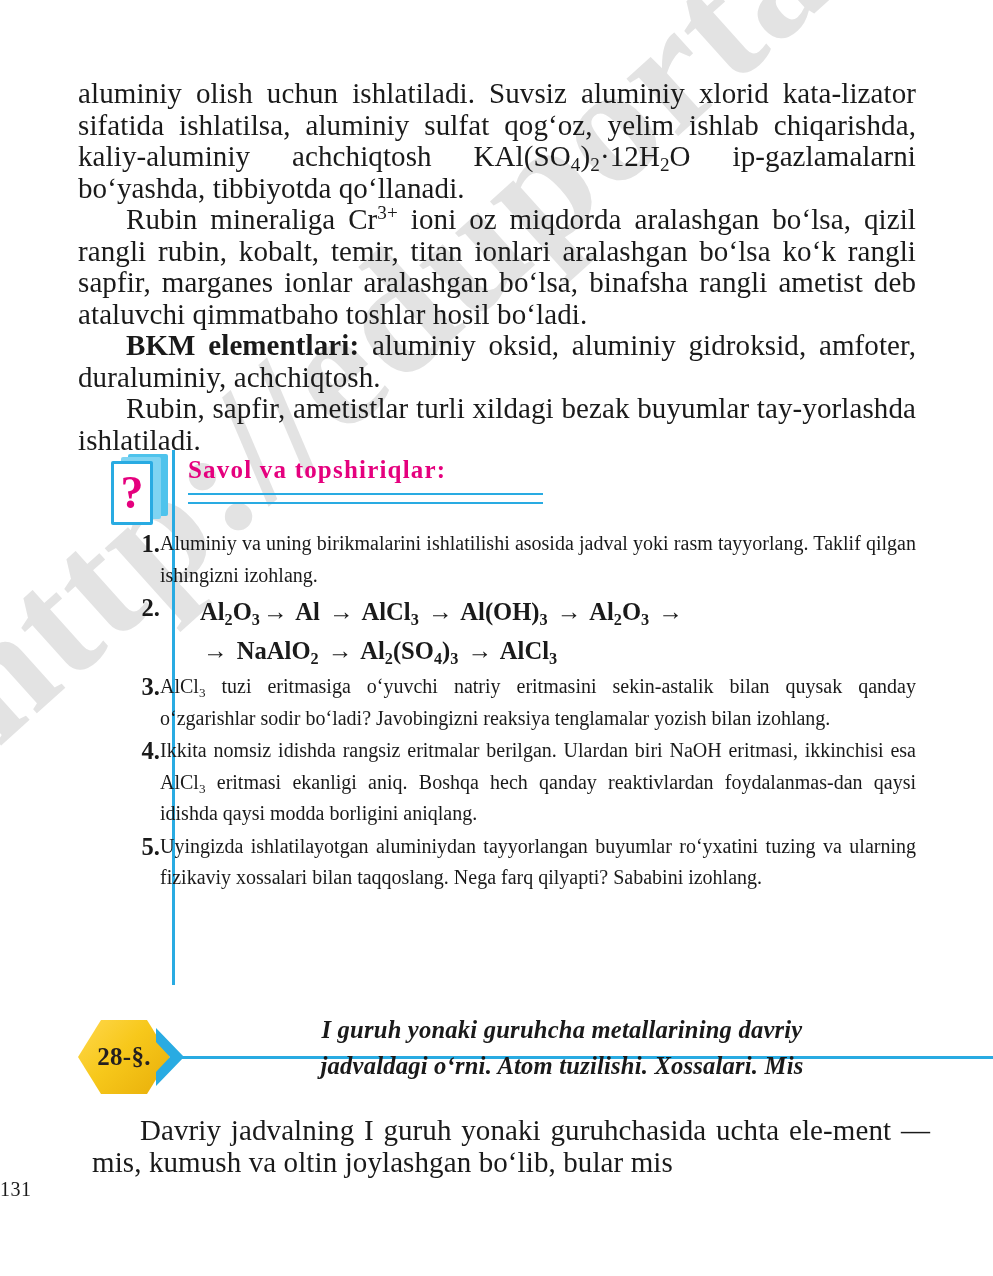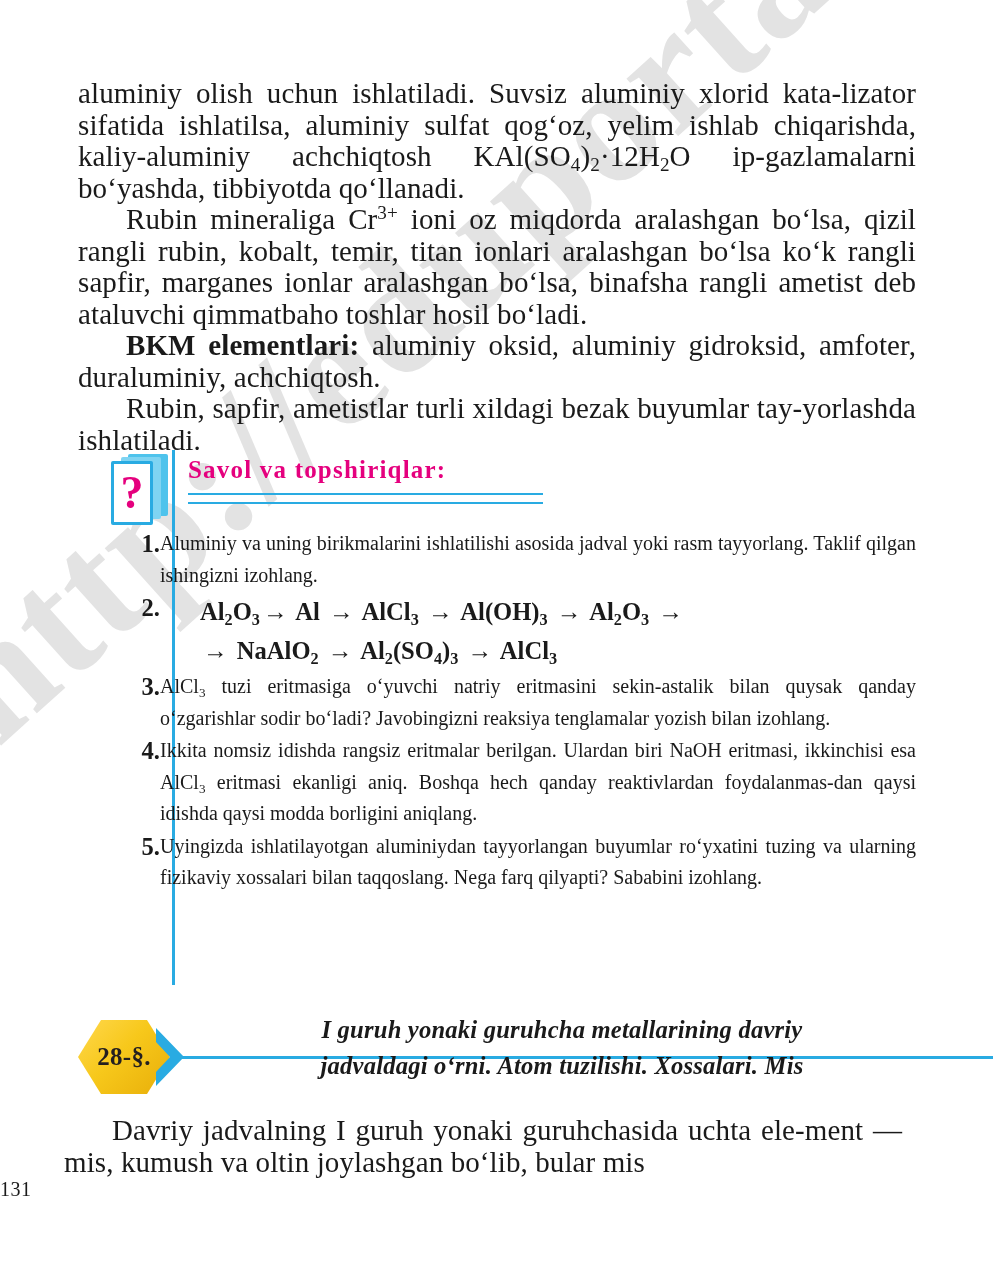--- a/index.html
+++ b/index.html
@@ -253,21 +253,21 @@
     position: absolute;
     left: 100px;
     top: 44px;
     width: 838px;
     height: 3px;
     background: #29ABE2;
   }
 
   #closing-par {
     position: absolute;
-    left: 64px;
+    left: 92px;
     top: 1115px;
     width: 838px;
     font-family: Liberation Serif, serif;
   }
 
   #page-number {
     position: absolute;
     left: 0;
     top: 1178px;
     width: 993px;

